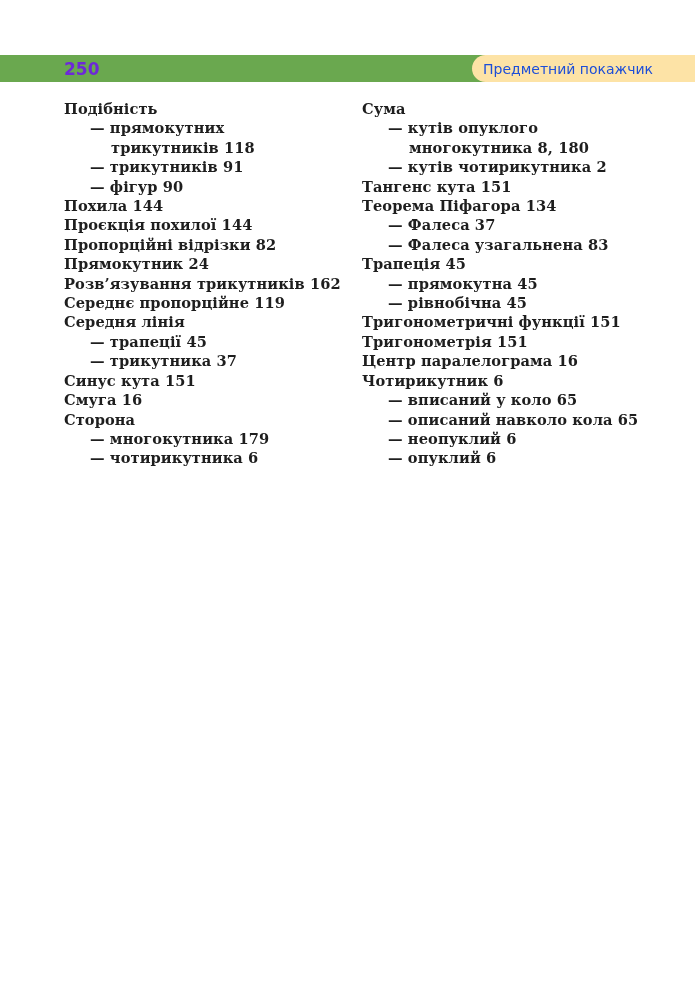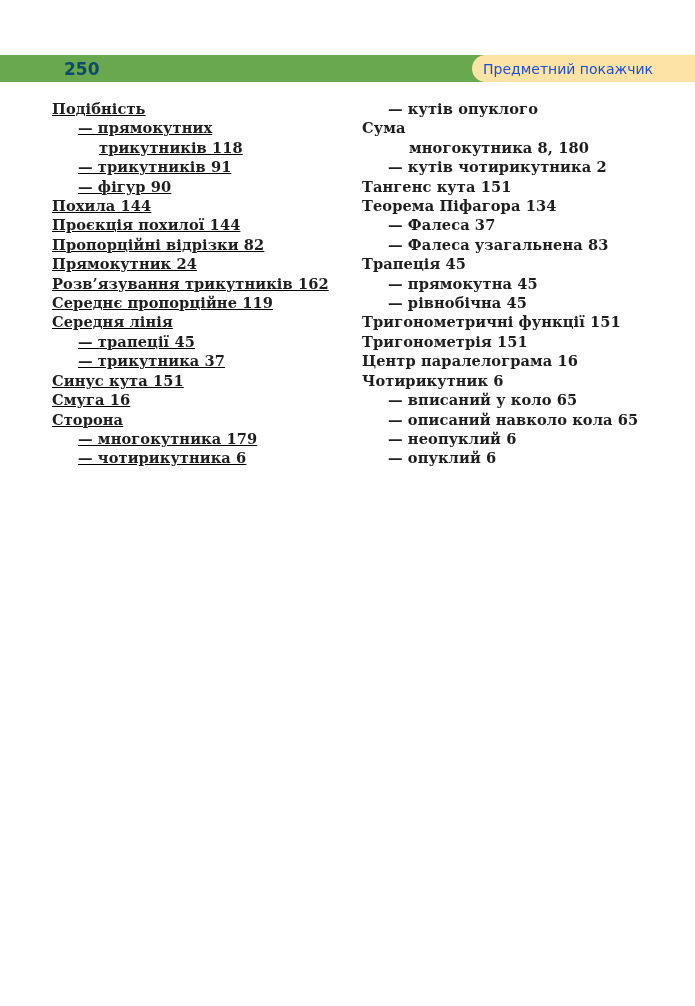--- a/index.html
+++ b/index.html
@@ -8,33 +8,33 @@
       position: relative; overflow: hidden;
       font-family: "DejaVu Serif", "Liberation Serif", serif;
     }
     .header-bar {
       position: absolute; left: 0; top: 55px; width: 695px; height: 27px;
       background: #6aa84f;
     }
     .page-number {
       position: absolute; left: 64px; top: 58px;
       font-family: "DejaVu Sans", "Liberation Sans", sans-serif;
-      font-weight: bold; font-size: 17px; color: #0c4a6e; line-height: 22px;
+      font-weight: bold; font-size: 17px; color: #6d28d9; line-height: 22px;
     }
     .section-tab {
       position: absolute; left: 472px; top: 55px; width: 223px; height: 27px;
       background: #fde3a6; border-radius: 14px 0 0 14px;
     }
     .section-title {
       position: absolute; left: 483px; top: 59px;
       font-family: "DejaVu Sans", "Liberation Sans", sans-serif;
       font-size: 14px; color: #1d4ed8; line-height: 20px; white-space: nowrap;
     }
     .col { position: absolute; top: 99px; }
-    .col-left { left: 52px; text-decoration: underline; }
+    .col-left { left: 64px; }
     .col-right { left: 362px; }
     .entry {
       font-size: 14.6px; line-height: 19.4px; color: #1e1e1e;
       font-weight: 600; white-space: nowrap; letter-spacing: 0.1px;
     }
     .entry.sub { padding-left: 26px; }
     .entry.cont { padding-left: 47px; }
   </style>
 </head>
 <body>
@@ -59,22 +59,22 @@
     <div class="entry">Середня лінія</div>
     <div class="entry sub">— трапеції 45</div>
     <div class="entry sub">— трикутника 37</div>
     <div class="entry">Синус кута 151</div>
     <div class="entry">Смуга 16</div>
     <div class="entry">Сторона</div>
     <div class="entry sub">— многокутника 179</div>
     <div class="entry sub">— чотирикутника 6</div>
   </div>
 <div class="col col-right" id="col-right">
+    <div class="entry">Сума</div>
     <div class="entry sub">— кутів опуклого</div>
-    <div class="entry">Сума</div>
     <div class="entry cont">многокутника 8, 180</div>
     <div class="entry sub">— кутів чотирикутника 2</div>
     <div class="entry">Тангенс кута 151</div>
     <div class="entry">Теорема Піфагора 134</div>
     <div class="entry sub">— Фалеса 37</div>
     <div class="entry sub">— Фалеса узагальнена 83</div>
     <div class="entry">Трапеція 45</div>
     <div class="entry sub">— прямокутна 45</div>
     <div class="entry sub">— рівнобічна 45</div>
     <div class="entry">Тригонометричні функції 151</div>

